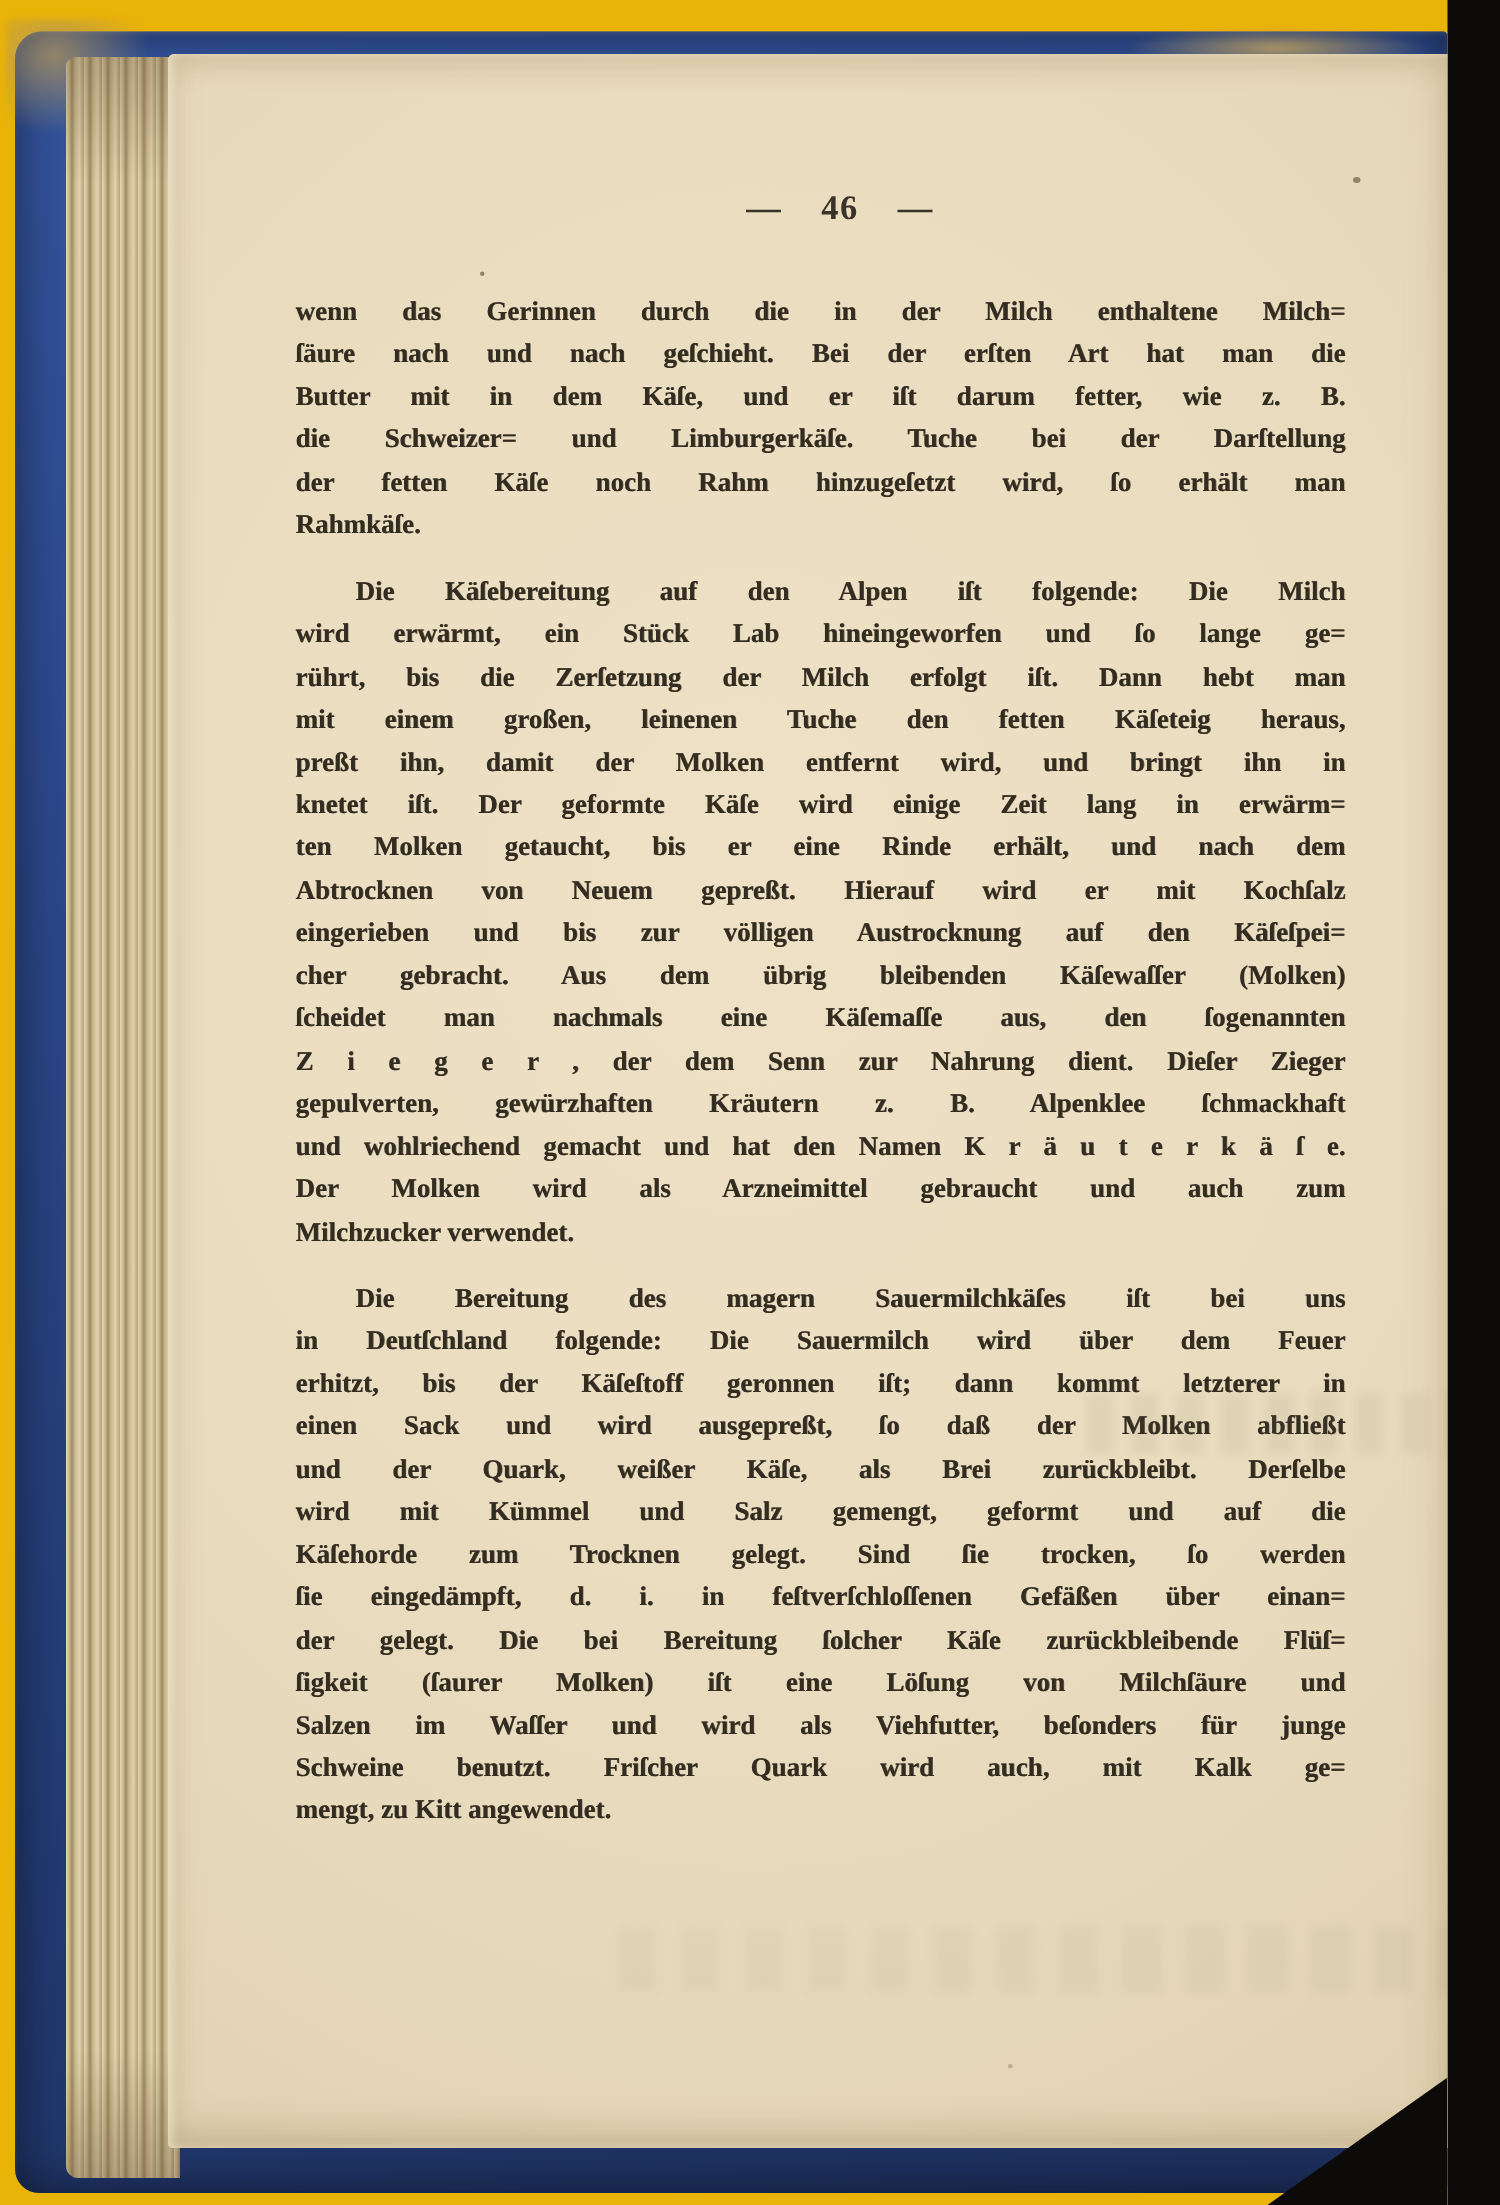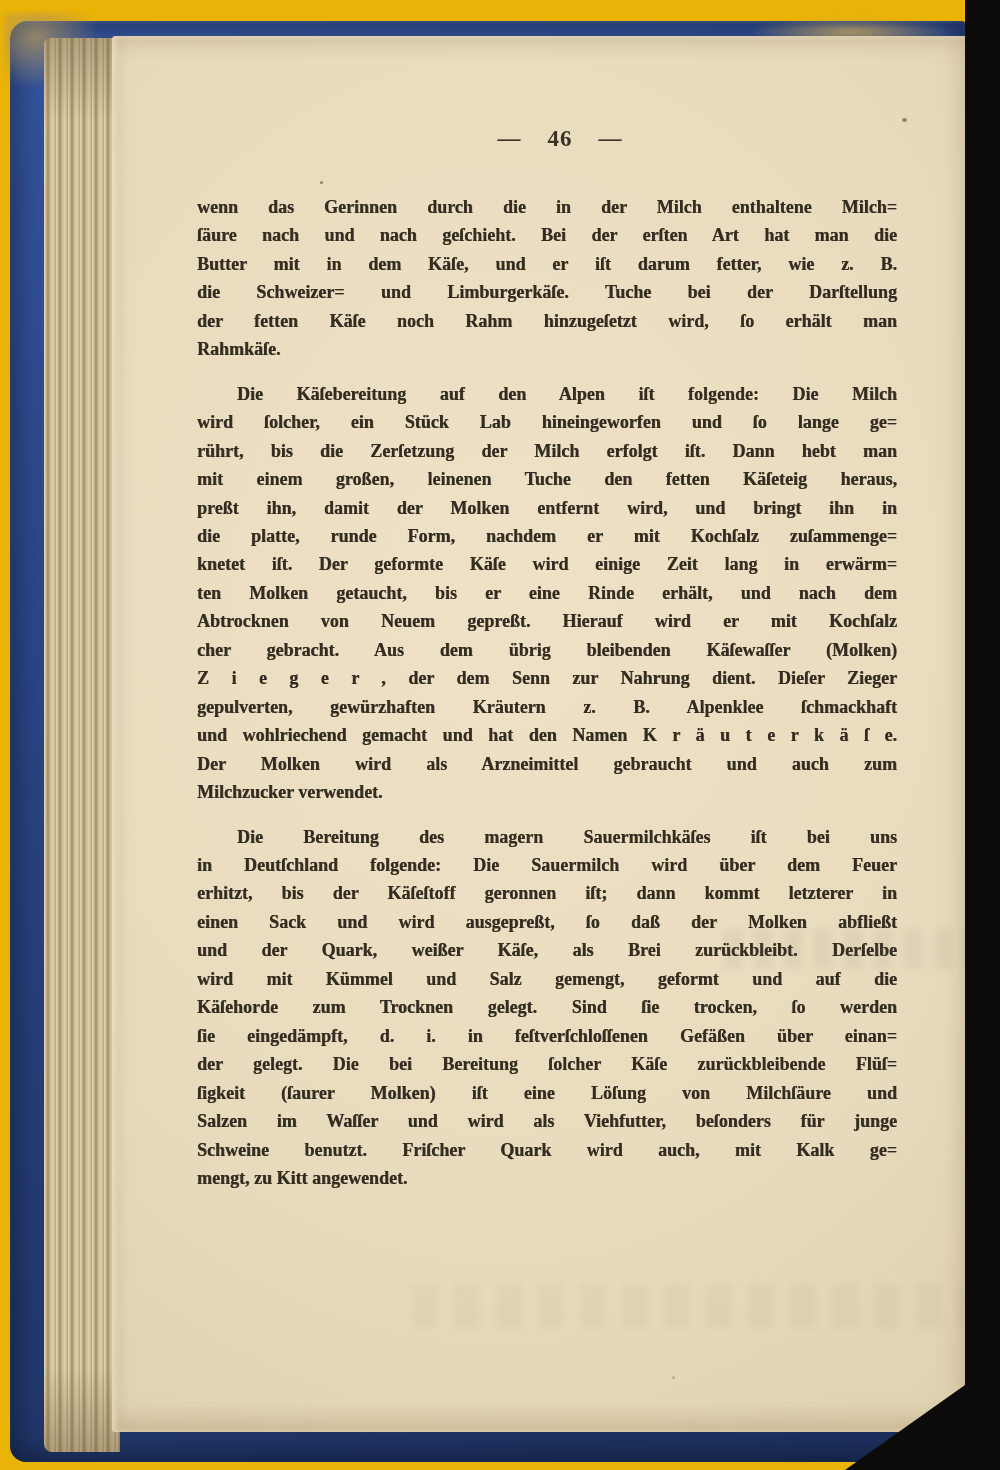--- a/index.html
+++ b/index.html
@@ -81,29 +81,30 @@
       <div class="para">
           <div class="line">wenn das Gerinnen durch die in der Milch enthaltene Milch=</div>
           <div class="line">ſäure nach und nach geſchieht. Bei der erſten Art hat man die</div>
           <div class="line">Butter mit in dem Käſe, und er iſt darum fetter, wie z. B.</div>
           <div class="line">die Schweizer= und Limburgerkäſe. Tuche bei der Darſtellung</div>
           <div class="line">der fetten Käſe noch Rahm hinzugeſetzt wird, ſo erhält man</div>
           <div class="line lastline">Rahmkäſe.</div>
         </div>
       <div class="para">
           <div class="line indent">Die Käſebereitung auf den Alpen iſt folgende: Die Milch</div>
-          <div class="line">wird ſolcher, ein Stück Lab hineingeworfen und ſo lange ge=</div>
+          <div class="line">wird erwärmt, ein Stück Lab hineingeworfen und ſo lange ge=</div>
           <div class="line">rührt, bis die Zerſetzung der Milch erfolgt iſt. Dann hebt man</div>
           <div class="line">mit einem großen, leinenen Tuche den fetten Käſeteig heraus,</div>
           <div class="line">preßt ihn, damit der Molken entfernt wird, und bringt ihn in</div>
-          <div class="line">die platte, runde Form, nachdem er mit Kochſalz zuſammenge=</div>
           <div class="line">knetet iſt. Der geformte Käſe wird einige Zeit lang in erwärm=</div>
           <div class="line">ten Molken getaucht, bis er eine Rinde erhält, und nach dem</div>
           <div class="line">Abtrocknen von Neuem gepreßt. Hierauf wird er mit Kochſalz</div>
+          <div class="line">eingerieben und bis zur völligen Austrocknung auf den Käſeſpei=</div>
           <div class="line">cher gebracht. Aus dem übrig bleibenden Käſewaſſer (Molken)</div>
+          <div class="line">ſcheidet man nachmals eine Käſemaſſe aus, den ſogenannten</div>
           <div class="line">Z i e g e r ,  der dem Senn zur Nahrung dient. Dieſer Zieger</div>
           <div class="line">gepulverten, gewürzhaften Kräutern z. B. Alpenklee ſchmackhaft</div>
           <div class="line">und wohlriechend gemacht und hat den Namen K r ä u t e r k ä ſ e.</div>
           <div class="line">Der Molken wird als Arzneimittel gebraucht und auch zum</div>
           <div class="line lastline">Milchzucker verwendet.</div>
         </div>
       <div class="para">
           <div class="line indent">Die Bereitung des magern Sauermilchkäſes iſt bei uns</div>
           <div class="line">in Deutſchland folgende: Die Sauermilch wird über dem Feuer</div>
           <div class="line">erhitzt, bis der Käſeſtoff geronnen iſt; dann kommt letzterer in</div>

